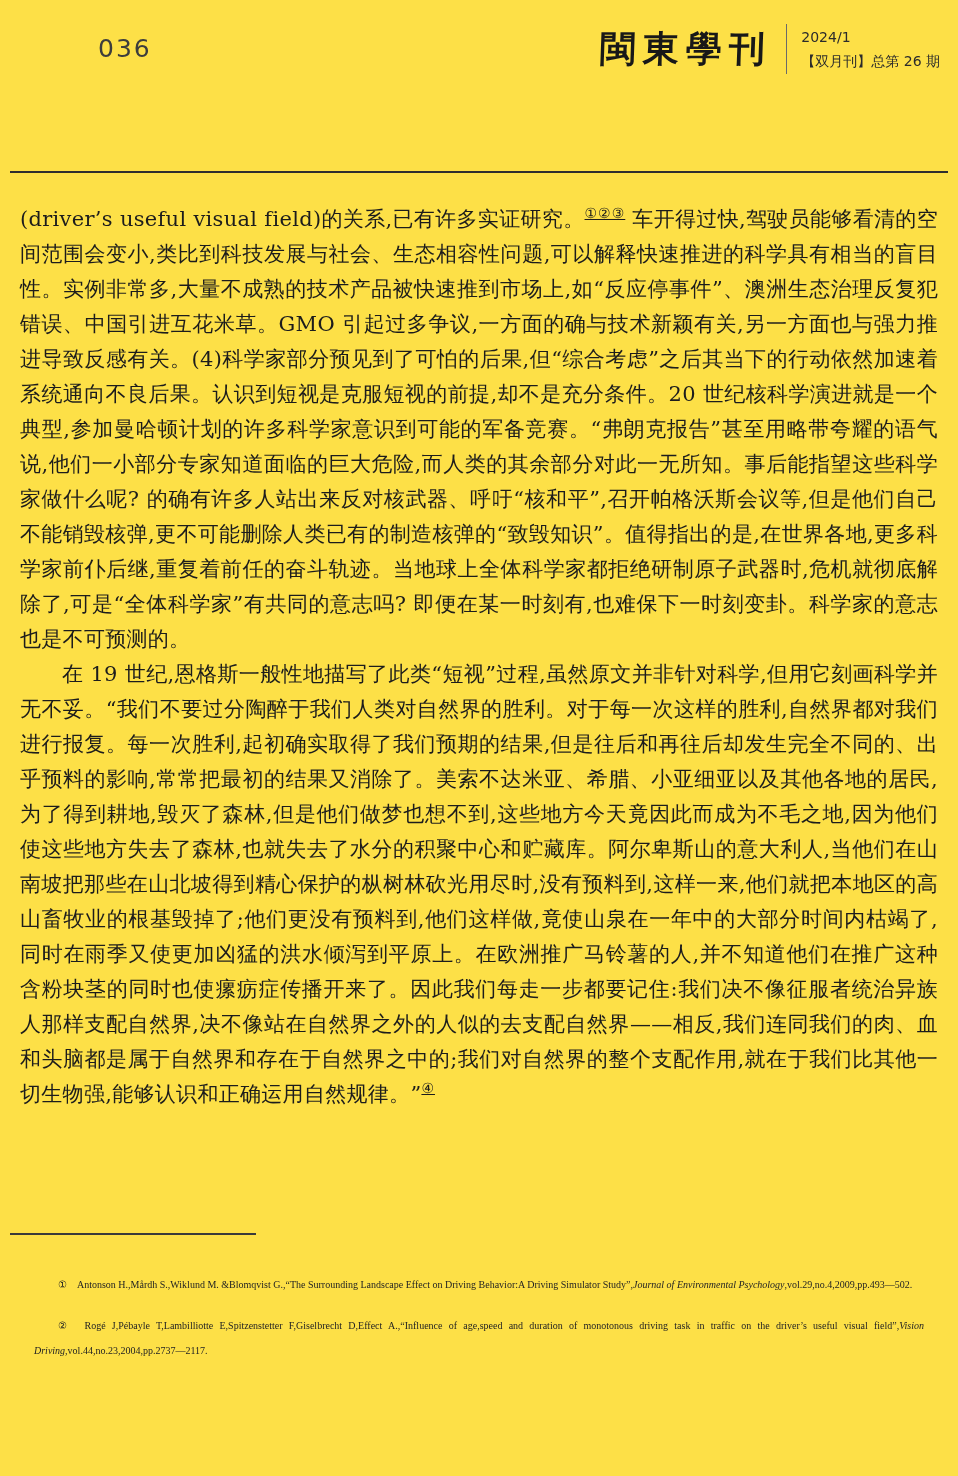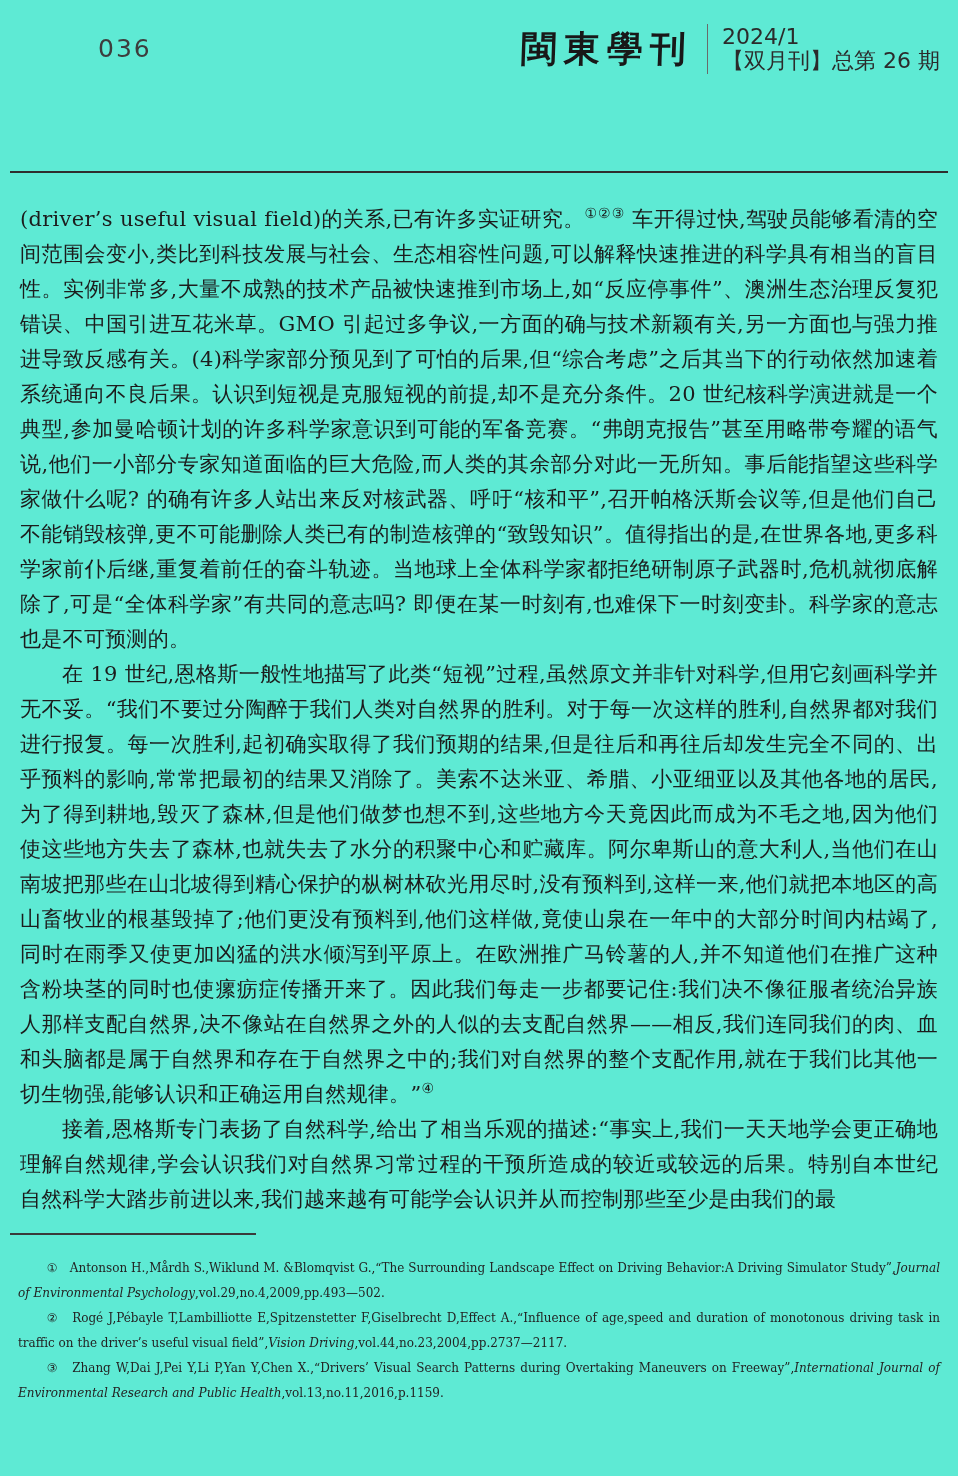--- a/index.html
+++ b/index.html
@@ -1,48 +1,48 @@
 <!DOCTYPE html>
 <html><head>
 <meta charset="utf-8">
 <style>
   html,body{margin:0;padding:0;background:#e8e8e8;}
   .page{
-    position:relative;width:958px;height:1476px;background:#5eead4;
+    position:relative;width:958px;height:1476px;background:#fde047;
     font-family:"DejaVu Serif","Liberation Serif",serif;color:#1c1c1c;
     overflow:hidden;margin:0 auto;
   }
   
   .header{position:absolute;top:24px;left:0;width:100%;height:80px;}
   .page-number{
     position:absolute;left:98px;top:10px;font-size:25px;color:#3d3d3d;
     font-family:"DejaVu Sans","Liberation Sans",sans-serif;letter-spacing:2px;
   }
   .journal-block{position:absolute;right:18px;top:0;display:flex;align-items:center;gap:14px;}
   .journal-name{
     font-size:36px;font-weight:900;letter-spacing:7px;color:#181818;
     transform:skewX(-2deg);white-space:nowrap;
   }
   .vdivider{width:1px;height:50px;background:#6a6a6a;}
   .issue-info{
-    font-size:22px;line-height:24px;color:#2b2b2b;
+    font-size:14px;line-height:24px;color:#2b2b2b;
     font-family:"DejaVu Sans","Liberation Sans",sans-serif;
   }
   .header-rule{position:absolute;top:171px;left:10px;width:938px;height:0;border-top:2px solid #2e2e2e;}
   
   .content{position:absolute;top:202px;left:20px;width:918px;text-align:justify;}
   .para{margin:0;font-size:21px;line-height:35px;letter-spacing:0.3px;}
   .indent{text-indent:2em;}
   .fnref{
-    font-size:14px;vertical-align:super;line-height:0;letter-spacing:1px;color:#1c1c1c;
+    font-size:14px;vertical-align:super;line-height:0;letter-spacing:1px;color:#1c1c1c;text-decoration:underline;
   }
   
   .fn-rule{position:absolute;top:1233px;left:10px;width:246px;height:0;border-top:2px solid #3a3a3a;}
   .footnotes{position:absolute;top:1256px;left:18px;width:922px;text-align:justify;}
-  .fn{margin:0;font-size:12px;line-height:25px;text-indent:2.4em;color:#232323;}
+  .fn{margin:16px;font-size:10px;line-height:25px;text-indent:2.4em;color:#232323;font-family:Liberation Serif, serif;}
   .fn em{font-style:italic;}
 </style>
 </head>
 <body>
 
 <div class="page">
 
   <div class="header">
     <div class="page-number">036</div>
     <div class="journal-block">
@@ -53,24 +53,22 @@
         <div>【双月刊】总第 26 期</div>
       </div>
     </div>
   </div>
 
   <div class="header-rule"></div>
 
   <div class="content">
     <p class="para"><span>(driver’s useful visual field)的关系,已有许多实证研究。</span><sup class="fnref">①②③</sup><span> 车开得过快,驾驶员能够看清的空间范围会变小,类比到科技发展与社会、生态相容性问题,可以解释快速推进的科学具有相当的盲目性。实例非常多,大量不成熟的技术产品被快速推到市场上,如“反应停事件”、澳洲生态治理反复犯错误、中国引进互花米草。GMO 引起过多争议,一方面的确与技术新颖有关,另一方面也与强力推进导致反感有关。(4)科学家部分预见到了可怕的后果,但“综合考虑”之后其当下的行动依然加速着系统通向不良后果。认识到短视是克服短视的前提,却不是充分条件。20 世纪核科学演进就是一个典型,参加曼哈顿计划的许多科学家意识到可能的军备竞赛。“弗朗克报告”甚至用略带夸耀的语气说,他们一小部分专家知道面临的巨大危险,而人类的其余部分对此一无所知。事后能指望这些科学家做什么呢? 的确有许多人站出来反对核武器、呼吁“核和平”,召开帕格沃斯会议等,但是他们自己不能销毁核弹,更不可能删除人类已有的制造核弹的“致毁知识”。值得指出的是,在世界各地,更多科学家前仆后继,重复着前任的奋斗轨迹。当地球上全体科学家都拒绝研制原子武器时,危机就彻底解除了,可是“全体科学家”有共同的意志吗? 即便在某一时刻有,也难保下一时刻变卦。科学家的意志也是不可预测的。</span></p>
     <p class="para indent"><span>在 19 世纪,恩格斯一般性地描写了此类“短视”过程,虽然原文并非针对科学,但用它刻画科学并无不妥。“我们不要过分陶醉于我们人类对自然界的胜利。对于每一次这样的胜利,自然界都对我们进行报复。每一次胜利,起初确实取得了我们预期的结果,但是往后和再往后却发生完全不同的、出乎预料的影响,常常把最初的结果又消除了。美索不达米亚、希腊、小亚细亚以及其他各地的居民,为了得到耕地,毁灭了森林,但是他们做梦也想不到,这些地方今天竟因此而成为不毛之地,因为他们使这些地方失去了森林,也就失去了水分的积聚中心和贮藏库。阿尔卑斯山的意大利人,当他们在山南坡把那些在山北坡得到精心保护的枞树林砍光用尽时,没有预料到,这样一来,他们就把本地区的高山畜牧业的根基毁掉了;他们更没有预料到,他们这样做,竟使山泉在一年中的大部分时间内枯竭了,同时在雨季又使更加凶猛的洪水倾泻到平原上。在欧洲推广马铃薯的人,并不知道他们在推广这种含粉块茎的同时也使瘰疬症传播开来了。因此我们每走一步都要记住:我们决不像征服者统治异族人那样支配自然界,决不像站在自然界之外的人似的去支配自然界——相反,我们连同我们的肉、血和头脑都是属于自然界和存在于自然界之中的;我们对自然界的整个支配作用,就在于我们比其他一切生物强,能够认识和正确运用自然规律。”</span><sup class="fnref">④</sup></p>
-    <p class="para indent"><span>接着,恩格斯专门表扬了自然科学,给出了相当乐观的描述:“事实上,我们一天天地学会更正确地理解自然规律,学会认识我们对自然界习常过程的干预所造成的较近或较远的后果。特别自本世纪自然科学大踏步前进以来,我们越来越有可能学会认识并从而控制那些至少是由我们的最</span></p>
   </div>
 
   <div class="fn-rule"></div>
 
   <div class="footnotes">
     <p class="fn"><span>①　Antonson H.,Mårdh S.,Wiklund M. &amp;Blomqvist G.,“The Surrounding Landscape Effect on Driving Behavior:A Driving Simulator Study”,</span><em>Journal of Environmental Psychology</em><span>,vol.29,no.4,2009,pp.493—502.</span></p>
     <p class="fn"><span>②　Rogé J,Pébayle T,Lambilliotte E,Spitzenstetter F,Giselbrecht D,Effect A.,“Influence of age,speed and duration of monotonous driving task in traffic on the driver’s useful visual field”,</span><em>Vision Driving</em><span>,vol.44,no.23,2004,pp.2737—2117.</span></p>
-    <p class="fn"><span>③　Zhang W,Dai J,Pei Y,Li P,Yan Y,Chen X.,“Drivers’ Visual Search Patterns during Overtaking Maneuvers on Freeway”,</span><em>International Journal of Environmental Research and Public Health</em><span>,vol.13,no.11,2016,p.1159.</span></p>
   </div>
 
 </div>
 
 </body></html>

